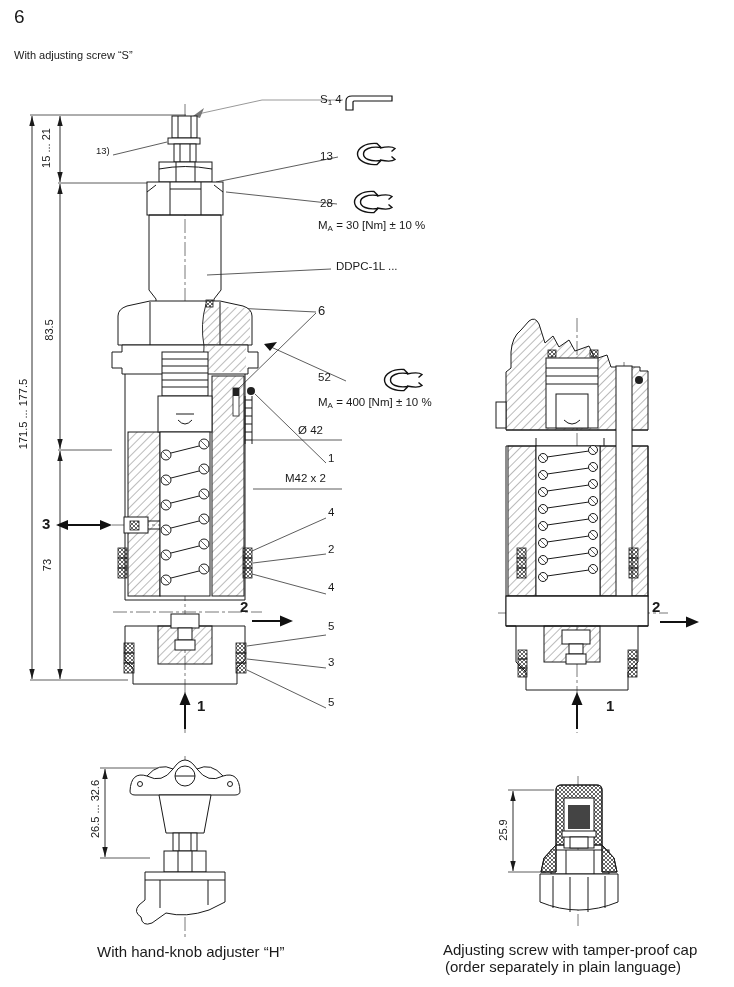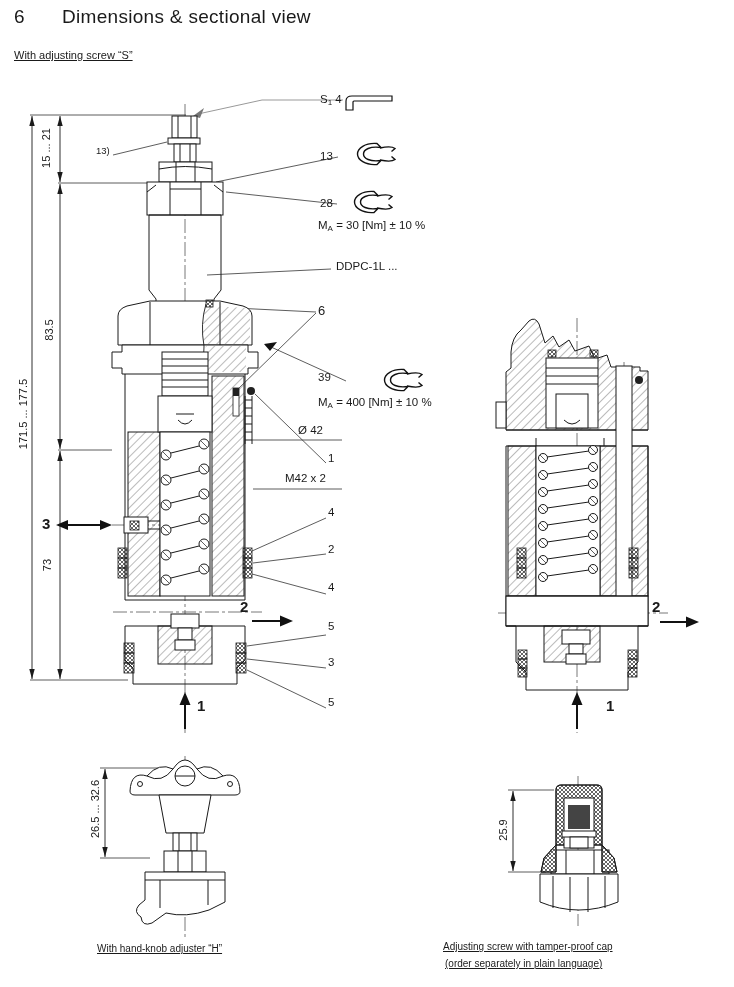--- a/index.html
+++ b/index.html
@@ -1,25 +1,25 @@
 <!DOCTYPE html>
 <html><head>
 <meta charset="utf-8">
 <style>
   html,body{margin:0;padding:0;background:#fff;}
   .canvas{position:relative;width:734px;height:987px;background:#fff;overflow:hidden;
           font-family:"Liberation Sans",sans-serif;color:#1a1a1a;}
   .canvas svg{position:absolute;left:0;top:0;}
   .txt{position:absolute;white-space:nowrap;}
   .h1{font-size:19px;letter-spacing:.3px;}
-  .sub{font-size:11px;text-decoration:underline;}
+  .sub{font-size:11px;}
   .lbl{font-size:11.5px;text-align:center;}
   .small{font-size:9.5px;}
   .port{font-size:15px;font-weight:bold;}
-  .cap{font-size:10px;text-decoration:underline;}
+  .cap{font-size:15px;}
   .dimtxt{font-size:11px;transform:translate(-50%,-50%) rotate(-90deg);transform-origin:center;}
   .subsc{font-size:8px;vertical-align:-2px;}
 </style>
 </head>
 <body>
 
 <div class="canvas">
 
 <svg width="734" height="987" viewBox="0 0 734 987">
   <defs>
@@ -272,30 +272,29 @@
     <line x1="185" y1="729" x2="185" y2="705"></line>
     <path d="M179.5,705 L185,692 L190.5,705 Z" stroke="none"></path>
     <line x1="660" y1="622" x2="686" y2="622"></line>
     <path d="M686,616.5 L699,622 L686,627.5 Z" stroke="none"></path>
     <line x1="577" y1="729" x2="577" y2="705"></line>
     <path d="M571.5,705 L577,692 L582.5,705 Z" stroke="none"></path>
   </g>
 </svg>
 
   <div class="txt h1" style="left:14px;top:6px">6</div>
-  <div class="txt h1" style="left:62px;top:6px">Dimensions &amp; sectional view</div>
   <div class="txt sub" style="left:14px;top:49px">With adjusting screw “S”</div>
 
   <div class="txt lbl" style="left:320px;top:93px"><span>S</span><span class="subsc">1</span><span> 4</span></div>
   <div class="txt lbl" style="left:320px;top:150px">13</div>
   <div class="txt lbl" style="left:320px;top:197px">28</div>
   <div class="txt lbl" style="left:318px;top:219px"><span>M</span><span class="subsc">A</span><span> = 30 [Nm] ± 10 %</span></div>
   <div class="txt lbl" style="left:336px;top:260px">DDPC-1L ...</div>
   <div class="txt lbl" style="left:318px;top:303px;font-size:13px">6</div>
-  <div class="txt lbl" style="left:318px;top:371px">39</div>
+  <div class="txt lbl" style="left:318px;top:371px">52</div>
   <div class="txt lbl" style="left:318px;top:396px"><span>M</span><span class="subsc">A</span><span> = 400 [Nm] ± 10 %</span></div>
   <div class="txt lbl" style="left:298px;top:424px">Ø 42</div>
   <div class="txt lbl" style="left:328px;top:452px">1</div>
   <div class="txt lbl" style="left:285px;top:472px">M42 x 2</div>
   <div class="txt lbl" style="left:328px;top:506px">4</div>
   <div class="txt lbl" style="left:328px;top:543px">2</div>
   <div class="txt lbl" style="left:328px;top:581px">4</div>
   <div class="txt lbl" style="left:328px;top:620px">5</div>
   <div class="txt lbl" style="left:328px;top:656px">3</div>
   <div class="txt lbl" style="left:328px;top:696px">5</div>

